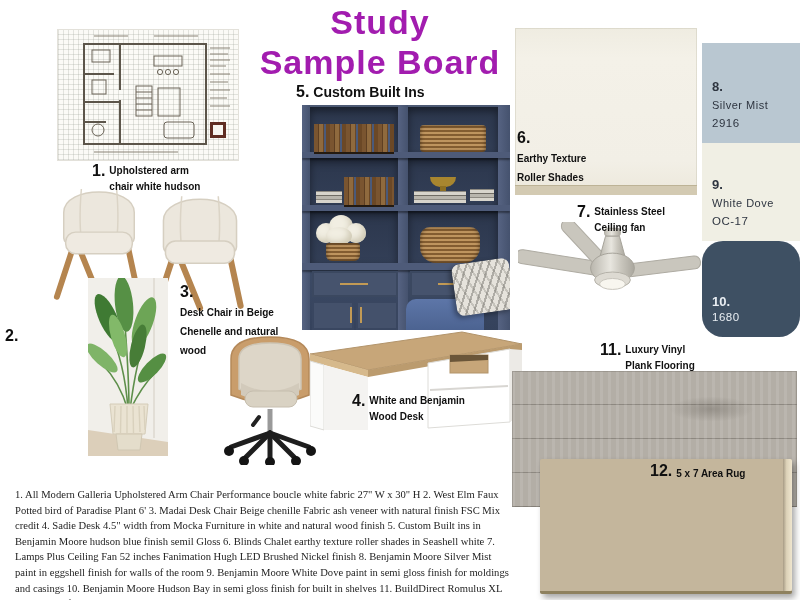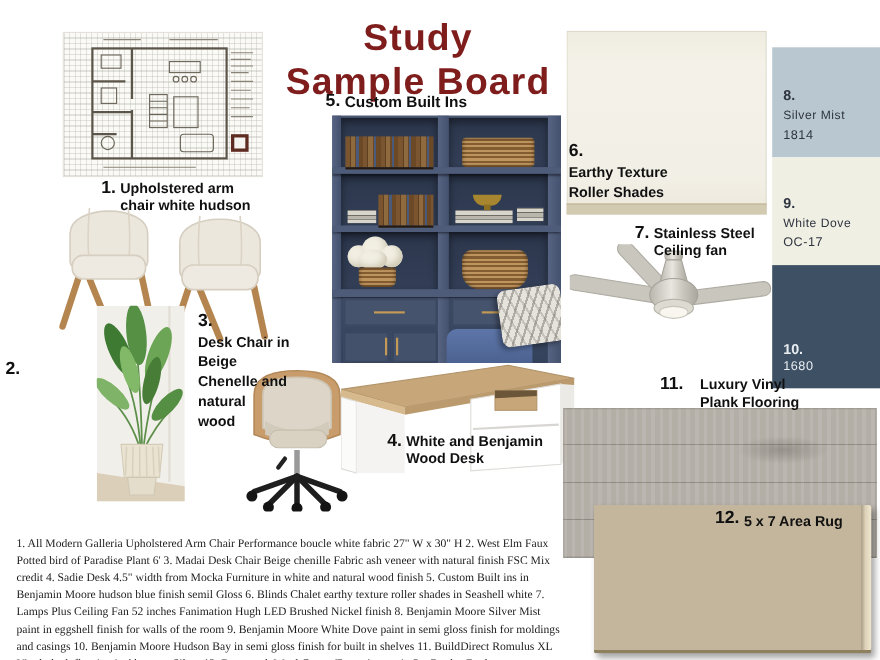--- a/index.html
+++ b/index.html
@@ -1,27 +1,27 @@
 <!DOCTYPE html>
 <html><head>
 <meta charset="utf-8">
 <style>
   html,body{margin:0;padding:0;background:#ffffff;}
   #board{position:relative;width:800px;height:600px;background:#ffffff;overflow:hidden;
          font-family:"Liberation Sans",sans-serif;}
   .abs{position:absolute;}
 
   
-  .title{left:180px;top:14px;width:400px;text-align:center;color:#7f1d1d;z-index:1;}
+  .title{left:180px;top:2px;width:400px;text-align:center;color:#a21caf;z-index:1;}
   .title .t1,.title .t2{font-weight:bold;font-size:34px;letter-spacing:1px;line-height:40px;}
 
   
   .lbl{color:#101010;font-weight:bold;z-index:8;display:flex;align-items:flex-start;}
   .lbl .num{font-size:16px;line-height:15px;margin-right:4px;}
-  .lbl .txt{font-size:13px;line-height:16px;white-space:pre-line;}
+  .lbl .txt{font-size:10px;line-height:16px;white-space:pre-line;}
   .lbl.block{display:block;}
   .lbl.block .num{display:block;margin-bottom:3px;}
 
   
   .floorplan{left:58px;top:30px;width:180px;height:130px;background:#fbfaf6;
     background-image:
       repeating-linear-gradient(0deg, rgba(150,155,145,.25) 0 1px, transparent 1px 5px),
       repeating-linear-gradient(90deg, rgba(150,155,145,.25) 0 1px, transparent 1px 5px);
     box-shadow:0 0 0 1px #e3e1da;z-index:2;}
 
@@ -368,38 +368,38 @@
       <ellipse cx="95" cy="46" rx="22" ry="15" fill="url(#silver)" stroke="#a5a299" stroke-width="1"></ellipse>
       <ellipse cx="95" cy="58" rx="18" ry="8" fill="#dddad2" stroke="#b3b0a7" stroke-width="1"></ellipse>
       <ellipse cx="95" cy="62" rx="13" ry="5.5" fill="#f8f6ef" stroke="#c8c5bc" stroke-width="1"></ellipse>
     </svg>
   </div>
 
   <div class="abs swatch" style="top: 43px; height: 100px; background-color: rgb(185, 199, 209);">
     <div class="sw-in sw-dark">
       <div class="sw-num">8.</div>
       <div class="sw-name">Silver Mist</div>
-      <div class="sw-code">1814</div>
+      <div class="sw-code">2916</div>
     </div>
   </div>
   <div class="abs swatch" style="top: 143px; height: 98px; background-color: rgb(240, 239, 228);">
     <div class="sw-in sw-dark">
       <div class="sw-num">9.</div>
       <div class="sw-name">White Dove</div>
       <div class="sw-code">OC-17</div>
     </div>
   </div>
-  <div class="abs swatch" style="top: 241px; height: 112px; background-color: rgb(62, 80, 99);">
+  <div class="abs swatch" style="top: 241px; height: 96px; background-color: rgb(62, 80, 99); border-radius: 21px;">
     <div class="sw-in sw-light">
       <div class="sw-num">10.</div>
       <div class="sw-code">1680</div>
     </div>
   </div>
 
-  <div class="abs lbl" style="left:600px;top:342px;z-index:8;gap:11px;">
+  <div class="abs lbl" style="left:600px;top:342px;z-index:8;">
     <span class="num">11.</span>
     <span class="txt">Luxury Vinyl
 Plank Flooring</span>
   </div>
 
   <div class="abs flooring"></div>
 
   <div class="abs rug">
     <div class="roll"></div>
   </div>

